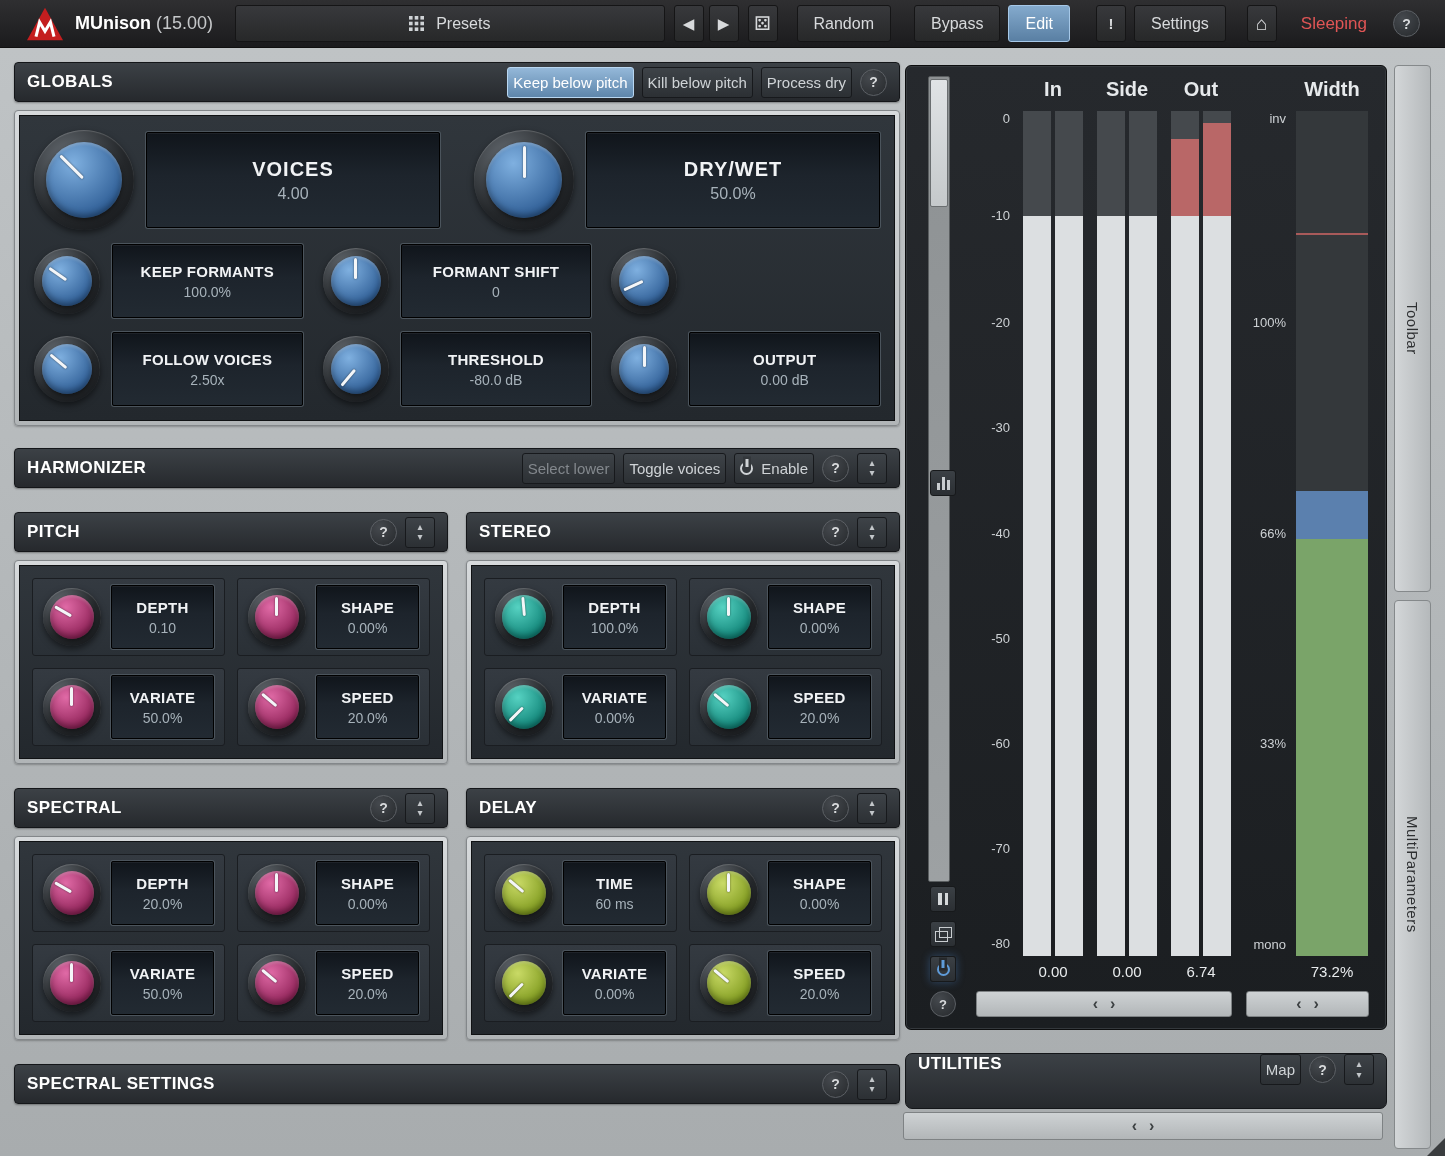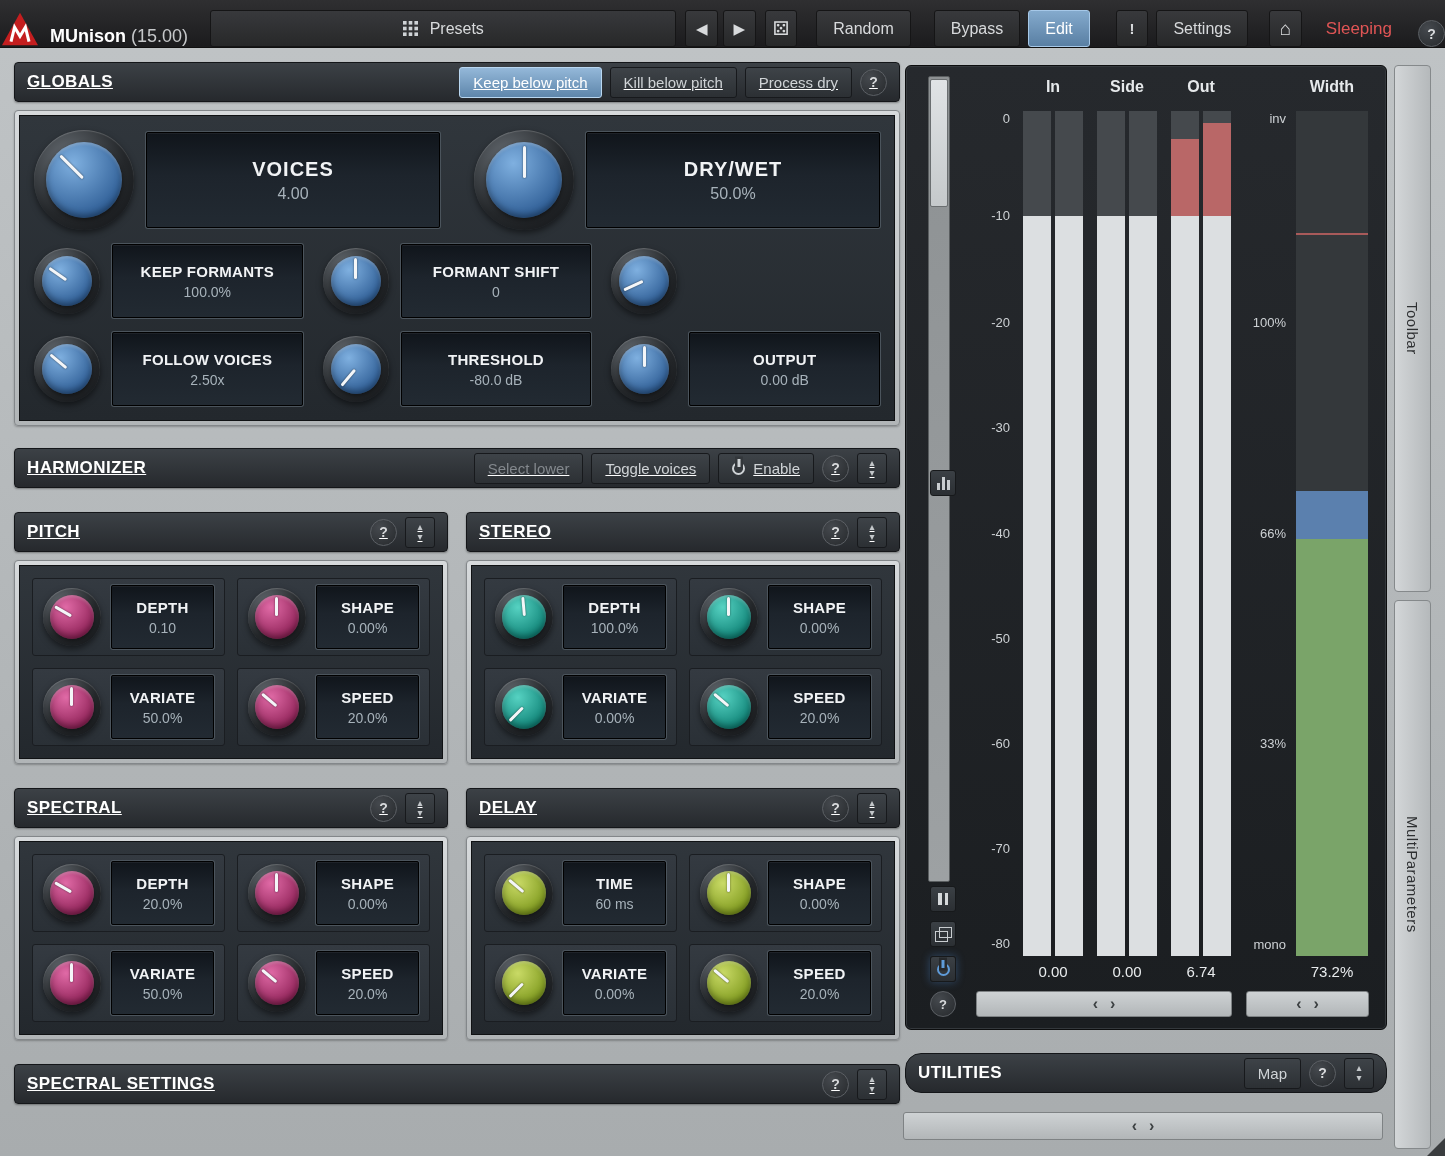--- a/index.html
+++ b/index.html
@@ -4,21 +4,21 @@
 <style>
   *{box-sizing:border-box;margin:0;padding:0;}
   html,body{background:#1a1a1a;}
   .app{position:relative;width:1445px;height:1156px;overflow:hidden;
        background:linear-gradient(#c0c4c6,#a8acae);
        font-family:"Liberation Sans",sans-serif;-webkit-font-smoothing:antialiased;}
 
   
   .topbar{position:absolute;top:0;left:0;right:0;height:48px;
           background:linear-gradient(#2f2f31,#1b1b1d);border-bottom:1px solid #101010;
-          display:flex;align-items:flex-end;padding:0 0;z-index:5;}
+          display:flex;align-items:center;padding:0 25px;z-index:5;}
   .logo{width:40px;height:36px;flex:none;}
   .apptitle{color:#fff;font-size:18px;margin-left:10px;white-space:nowrap;}
   .apptitle .nm{font-weight:bold;}
   .apptitle .ver{color:#c6c8ca;font-weight:normal;}
   .tb-btn{height:37px;padding:0 16px;display:flex;align-items:center;justify-content:center;
           background:linear-gradient(#38393c,#272829);border:1px solid #151516;border-radius:3px;
           color:#d8dadc;font-size:16px;white-space:nowrap;cursor:default;}
   .tb-ico{width:34px;padding:0;font-size:15px;}
   .tb-btn.active{background:linear-gradient(#84aacd,#597fa3);border-color:#a6c8e8;color:#fff;}
   .tb-btn.ghost{background:none;border-color:transparent;}
@@ -30,24 +30,24 @@
   .presets{width:486px;margin-left:22px;gap:12px;}
   .m9{margin-left:9px}.m5{margin-left:5px}.m19{margin-left:19px}.m23{margin-left:23px}
   .m8{margin-left:8px}.m26{margin-left:26px}.m21{margin-left:21px}.m7{margin-left:7px}
   .dicebtn{font-size:19px;}
   .homebtn{font-size:19px;}
   .alertbtn{font-weight:bold;}
 
   
   .leftcol{position:absolute;left:14px;top:62px;width:886px;}
   .sechdr{height:40px;background:linear-gradient(#3c4146,#26292d);border:1px solid #141619;border-radius:4px;
-          display:flex;align-items:center;padding:0 12px;color:#fff;box-shadow:0 1px 2px rgba(0,0,0,.35);text-decoration:underline;}
+          display:flex;align-items:center;padding:0 12px;color:#fff;box-shadow:0 1px 2px rgba(0,0,0,.35);}
   .sec-title{font-weight:bold;font-size:17px;letter-spacing:.4px;}
   .hdr-right{margin-left:auto;display:flex;align-items:center;gap:8px;}
-  .btn{height:31px;padding:0 13px;display:inline-flex;align-items:center;gap:8px;
+  .btn{height:31px;padding:0 5px;display:inline-flex;align-items:center;gap:8px;
        background:linear-gradient(#3e4348,#2c3034);border:1px solid #17191c;border-radius:3px;
        color:#cfd3d6;font-size:15px;white-space:nowrap;}
   .btn.selected{background:linear-gradient(#94b8d9,#5e86ab);border-color:#b9d7f1;color:#fff;}
   .btn.dim{color:#83888d;}
   .updn{width:30px;height:31px;display:flex;flex-direction:column;align-items:center;justify-content:center;
         background:linear-gradient(#3e4348,#2c3034);border:1px solid #17191c;border-radius:3px;
         color:#c3c7ca;font-size:10px;line-height:1.05;}
   .updn i{font-style:normal;display:block;}
   .framewrap{margin-top:8px;border:1px solid #83878a;border-radius:4px;padding:4px;
              background:linear-gradient(#d7dadc,#b1b5b7);box-shadow:0 1px 2px rgba(0,0,0,.25);}
@@ -99,21 +99,21 @@
   .modgrid{margin-top:24px;display:grid;grid-template-columns:1fr 1fr;column-gap:18px;}
   .modsec{margin-bottom:24px;}
   .modpanel{display:grid;grid-template-columns:1fr 1fr;gap:12px;padding:12px;}
   .cell{display:flex;align-items:center;gap:10px;background:linear-gradient(#343a41,#2a3036);
         border:1px solid #1a1d21;border-radius:3px;padding:6px 10px;}
 
   
   .meterpanel{position:absolute;left:905px;top:65px;width:482px;height:965px;
               background:linear-gradient(#26292d,#1b1e21);border:1px solid #0c0d0e;border-radius:6px;
               box-shadow:inset 0 0 0 1px #34383c;}
-  .mp-label{position:absolute;top:12px;width:80px;text-align:center;color:#e6e9eb;font-size:16px;font-weight:bold;}
+  .mp-label{position:absolute;top:12px;width:80px;text-align:center;color:#e6e9eb;font-size:20px;font-weight:bold;}
   .lab-in{left:107px}.lab-side{left:181px}.lab-out{left:255px}.lab-width{left:386px}
   .dbscale span{position:absolute;right:376px;width:44px;text-align:right;color:#cdd1d4;font-size:13px;}
   .dbscale span:nth-of-type(1){top:45px}.dbscale span:nth-of-type(2){top:142px}
   .dbscale span:nth-of-type(3){top:249px}.dbscale span:nth-of-type(4){top:354px}
   .dbscale span:nth-of-type(5){top:460px}.dbscale span:nth-of-type(6){top:565px}
   .dbscale span:nth-of-type(7){top:670px}.dbscale span:nth-of-type(8){top:775px}
   .dbscale span:nth-of-type(9){top:870px}
   .wscale span{position:absolute;right:100px;width:54px;text-align:right;color:#cdd1d4;font-size:13px;}
   .wscale span:nth-of-type(1){top:45px}.wscale span:nth-of-type(2){top:249px}
   .wscale span:nth-of-type(3){top:460px}.wscale span:nth-of-type(4){top:670px}
@@ -150,23 +150,23 @@
   .win-ico{position:relative;width:17px;height:15px;}
   .win-ico::after{content:"";position:absolute;right:0;top:0;width:11px;height:9px;border:1.5px solid #c9cdd0;}
   .win-ico::before{content:"";position:absolute;left:0;bottom:0;width:11px;height:9px;border:1.5px solid #c9cdd0;background:#2e3236;}
   .hscroll{position:absolute;top:925px;height:26px;background:linear-gradient(#ced2d4,#b2b6b8);
            border:1px solid #7e8284;border-radius:3px;display:flex;align-items:center;justify-content:center;
            gap:12px;color:#3c4042;font-size:16px;font-weight:bold;}
   .hs1{left:70px;width:256px;}
   .hs2{left:340px;width:123px;}
 
   
-  .utilities{position:absolute;left:905px;top:1053px;width:482px;height:40px;
-             background:linear-gradient(#3c4146,#26292d);border:1px solid #141619;border-radius:16px;
-             display:flex;align-items:center;padding:0 12px;color:#fff;}
+  .utilities{position:absolute;left:905px;top:1053px;width:482px;height:56px;
+             background:linear-gradient(#3c4146,#26292d);border:1px solid #141619;border-radius:7px;
+             display:flex;align-items:flex-start;padding:0 12px;color:#fff;}
   .bottomscroll{position:absolute;left:903px;top:1112px;width:480px;height:28px;
                 background:linear-gradient(#ced2d4,#b2b6b8);border:1px solid #7e8284;border-radius:3px;
                 display:flex;align-items:center;justify-content:center;gap:12px;
                 color:#3c4042;font-size:16px;font-weight:bold;}
   .strip{position:absolute;left:1394px;width:37px;background:linear-gradient(90deg,#d3d6d8,#b5b9bb);
          border:1px solid #85898b;border-radius:4px;display:flex;align-items:center;justify-content:center;}
   .strip span{writing-mode:vertical-rl;color:#2e3032;font-size:15px;letter-spacing:.5px;white-space:nowrap;}
   .strip-toolbar{top:65px;height:527px;}
   .strip-mp{top:600px;height:549px;}
   .resize{position:absolute;right:0;bottom:0;width:0;height:0;

